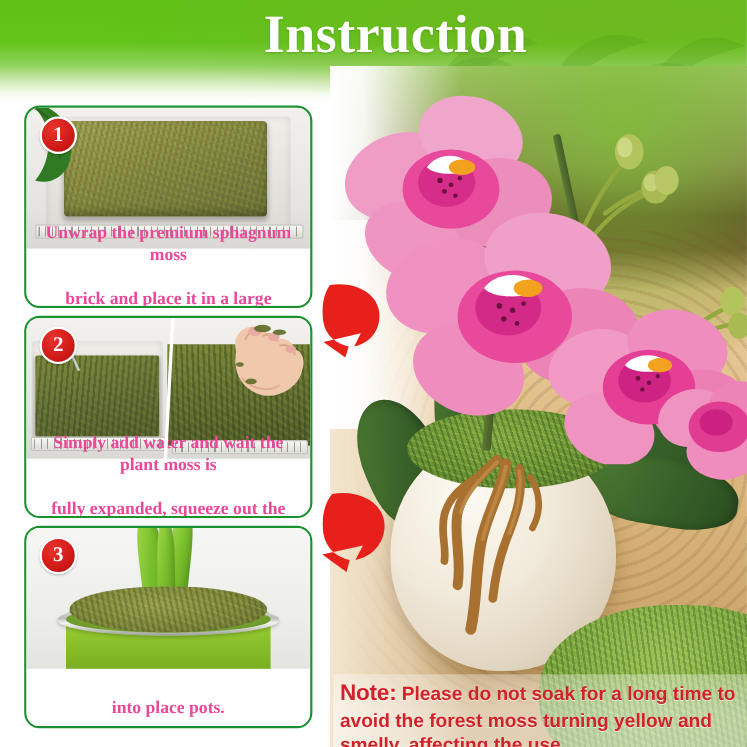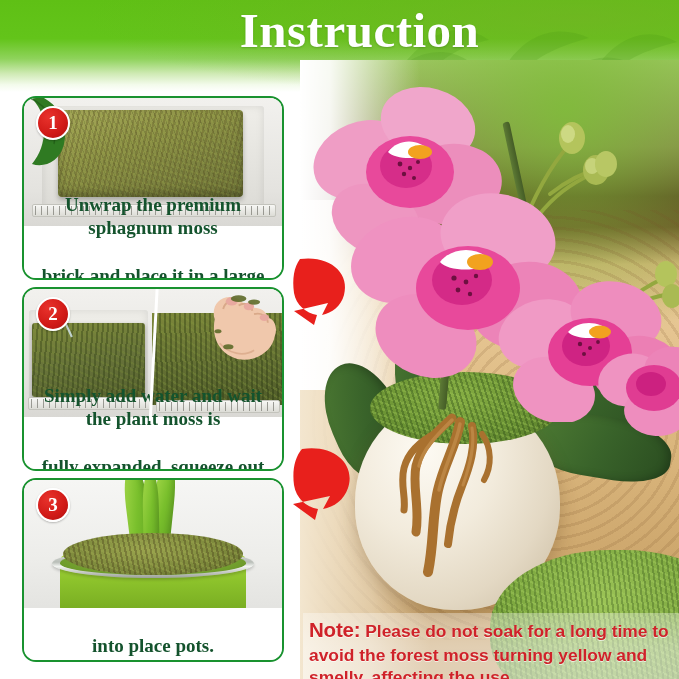--- a/index.html
+++ b/index.html
@@ -21,22 +21,22 @@
 
   
   .panel{position:absolute;left:22px;width:262px;border:2.5px solid #19922f;border-radius:14px;
     background:#ffffff;overflow:hidden;box-sizing:border-box;}
   .panel.p1{top:96px;height:184px;}
   .panel.p2{top:287px;height:184px;}
   .panel.p3{top:478px;height:184px;}
   .panel-photo{position:relative;width:100%;height:132px;overflow:hidden;background:#e9e9e6;}
   .panel-cap{position:absolute;left:0;bottom:0;width:100%;height:52px;background:#fff;
     display:flex;align-items:center;justify-content:center;text-align:center;box-sizing:border-box;padding:0 6px;}
-  .panel-cap span{font-family:"Liberation Serif",serif;font-weight:700;font-size:19px;line-height:1.25;
-    color:#14532d;display:block;}
+  .panel-cap span{font-family:"Liberation Serif",serif;font-weight:700;font-size:16px;line-height:1.25;
+    color:#ec4899;display:block;}
   .badge{position:absolute;left:12px;top:8px;width:34px;height:34px;border-radius:50%;
     background:radial-gradient(circle at 35% 30%,#e8322c 0%,#d01a17 60%,#ad0f0e 100%);
     border:2px solid #ffffff;box-sizing:border-box;z-index:6;
     display:flex;align-items:center;justify-content:center;
     font-family:"Liberation Serif",serif;font-weight:700;font-size:19px;color:#ffffff;
     box-shadow:0 1px 2px rgba(0,0,0,.25);}
 
   
   .ph-white{position:absolute;inset:0;background:linear-gradient(to bottom,#f2f1ee 0%,#e4e3df 70%,#d8d7d3 100%);}
   .tray{position:absolute;left:7%;top:6%;width:86%;height:80%;

